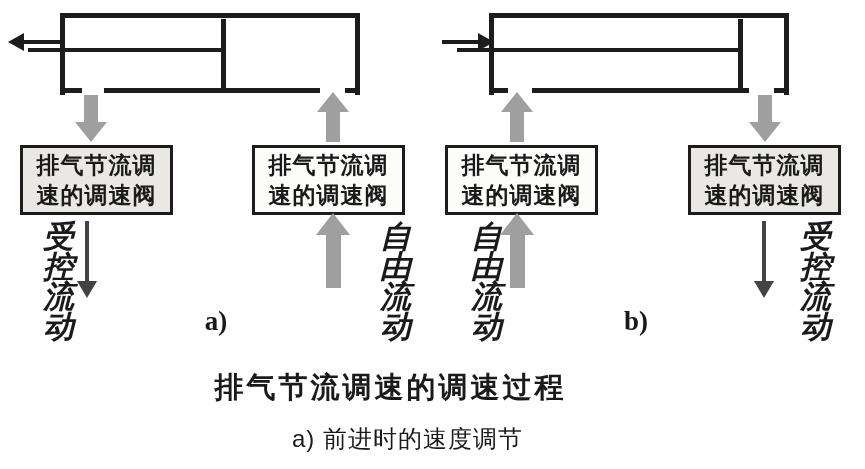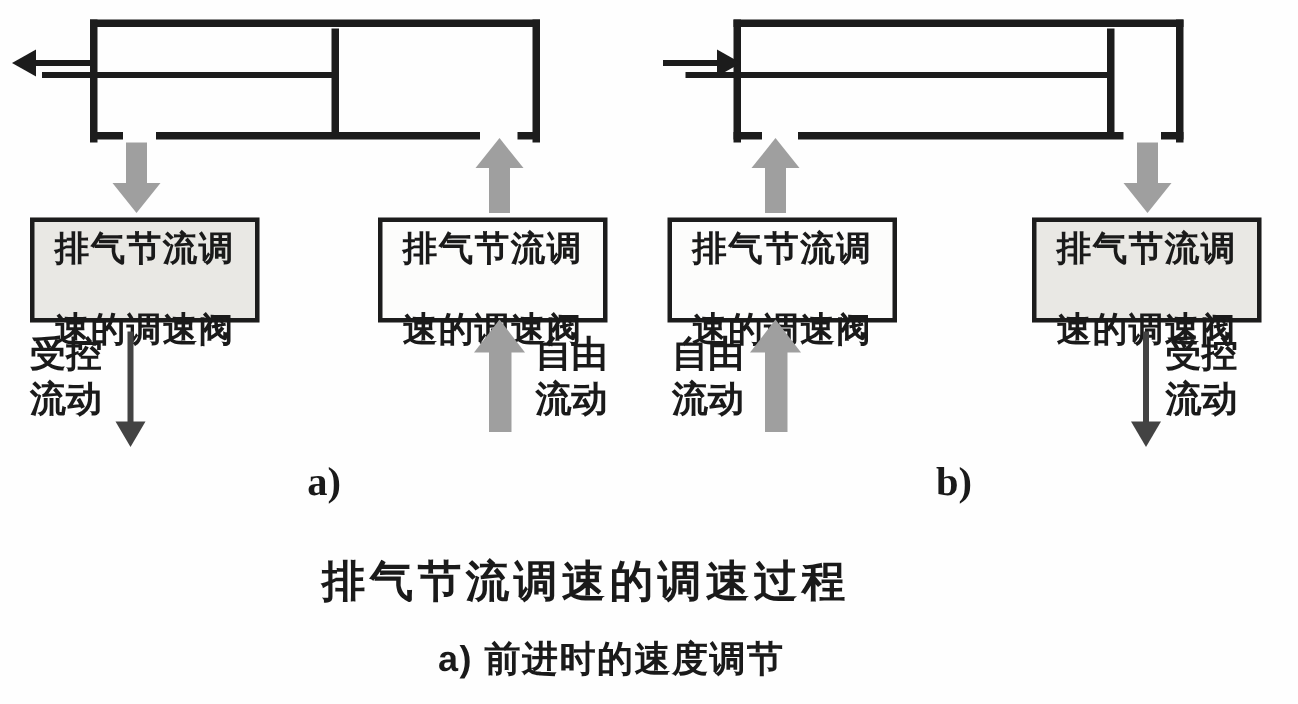--- a/index.html
+++ b/index.html
@@ -22,27 +22,27 @@
   .tri-right-black{border-top:9px solid transparent;border-bottom:9px solid transparent;border-left:16px solid var(--line);}
   .tri-up-gray{border-left:16px solid transparent;border-right:16px solid transparent;border-bottom:20px solid var(--gray);}
   .tri-down-gray{border-left:16px solid transparent;border-right:16px solid transparent;border-top:20px solid var(--gray);}
   .tri-up-gray-big{border-left:17px solid transparent;border-right:17px solid transparent;border-bottom:22px solid var(--gray);}
   .tri-down-dark{border-left:10px solid transparent;border-right:10px solid transparent;border-top:17px solid var(--dark);}
   .arrow-wrap{position:absolute;}
   .vbox{position:absolute;width:147px;height:64px;border:3px solid var(--line);
         display:flex;flex-direction:column;align-items:center;justify-content:center;}
   .vbox.shaded{background:var(--shaded);}
   .vbox.plain{background:var(--plain);}
-  .vline{font-size:23px;font-weight:700;line-height:30px;letter-spacing:1px;white-space:nowrap;margin-top:24px;}
-  .flabel{position:absolute;width:54px;font-size:24px;font-weight:700;line-height:30px;text-align:left;}
+  .vline{font-size:23px;font-weight:700;line-height:30px;letter-spacing:1px;white-space:nowrap;}
+  .flabel{position:absolute;width:54px;font-size:31px;font-weight:700;line-height:30px;text-align:right;font-style:italic;}
   .dlabel{position:absolute;width:52px;text-align:center;font-family:"Liberation Serif",serif;font-size:27px;font-weight:700;}
   .cap-title{position:absolute;left:0;top:368px;width:781px;text-align:center;
              font-size:29px;font-weight:700;letter-spacing:3px;}
   .cap-sub{position:absolute;left:0;top:423px;width:815px;display:flex;justify-content:center;gap:12px;
-           font-size:24px;font-weight:700;letter-spacing:1px;align-items:flex-end;}
+           font-size:24px;font-weight:400;letter-spacing:1px;align-items:flex-end;}
 </style>
 </head>
 <body>
 
 <div class="fig">
 
   <div class="dgm" style="left:0;width:432px;">
 
     <div class="ln" style="left:60px;top:13px;width:300px;height:5px;"></div>
     <div class="ln" style="left:60px;top:13px;width:5px;height:82px;"></div>

